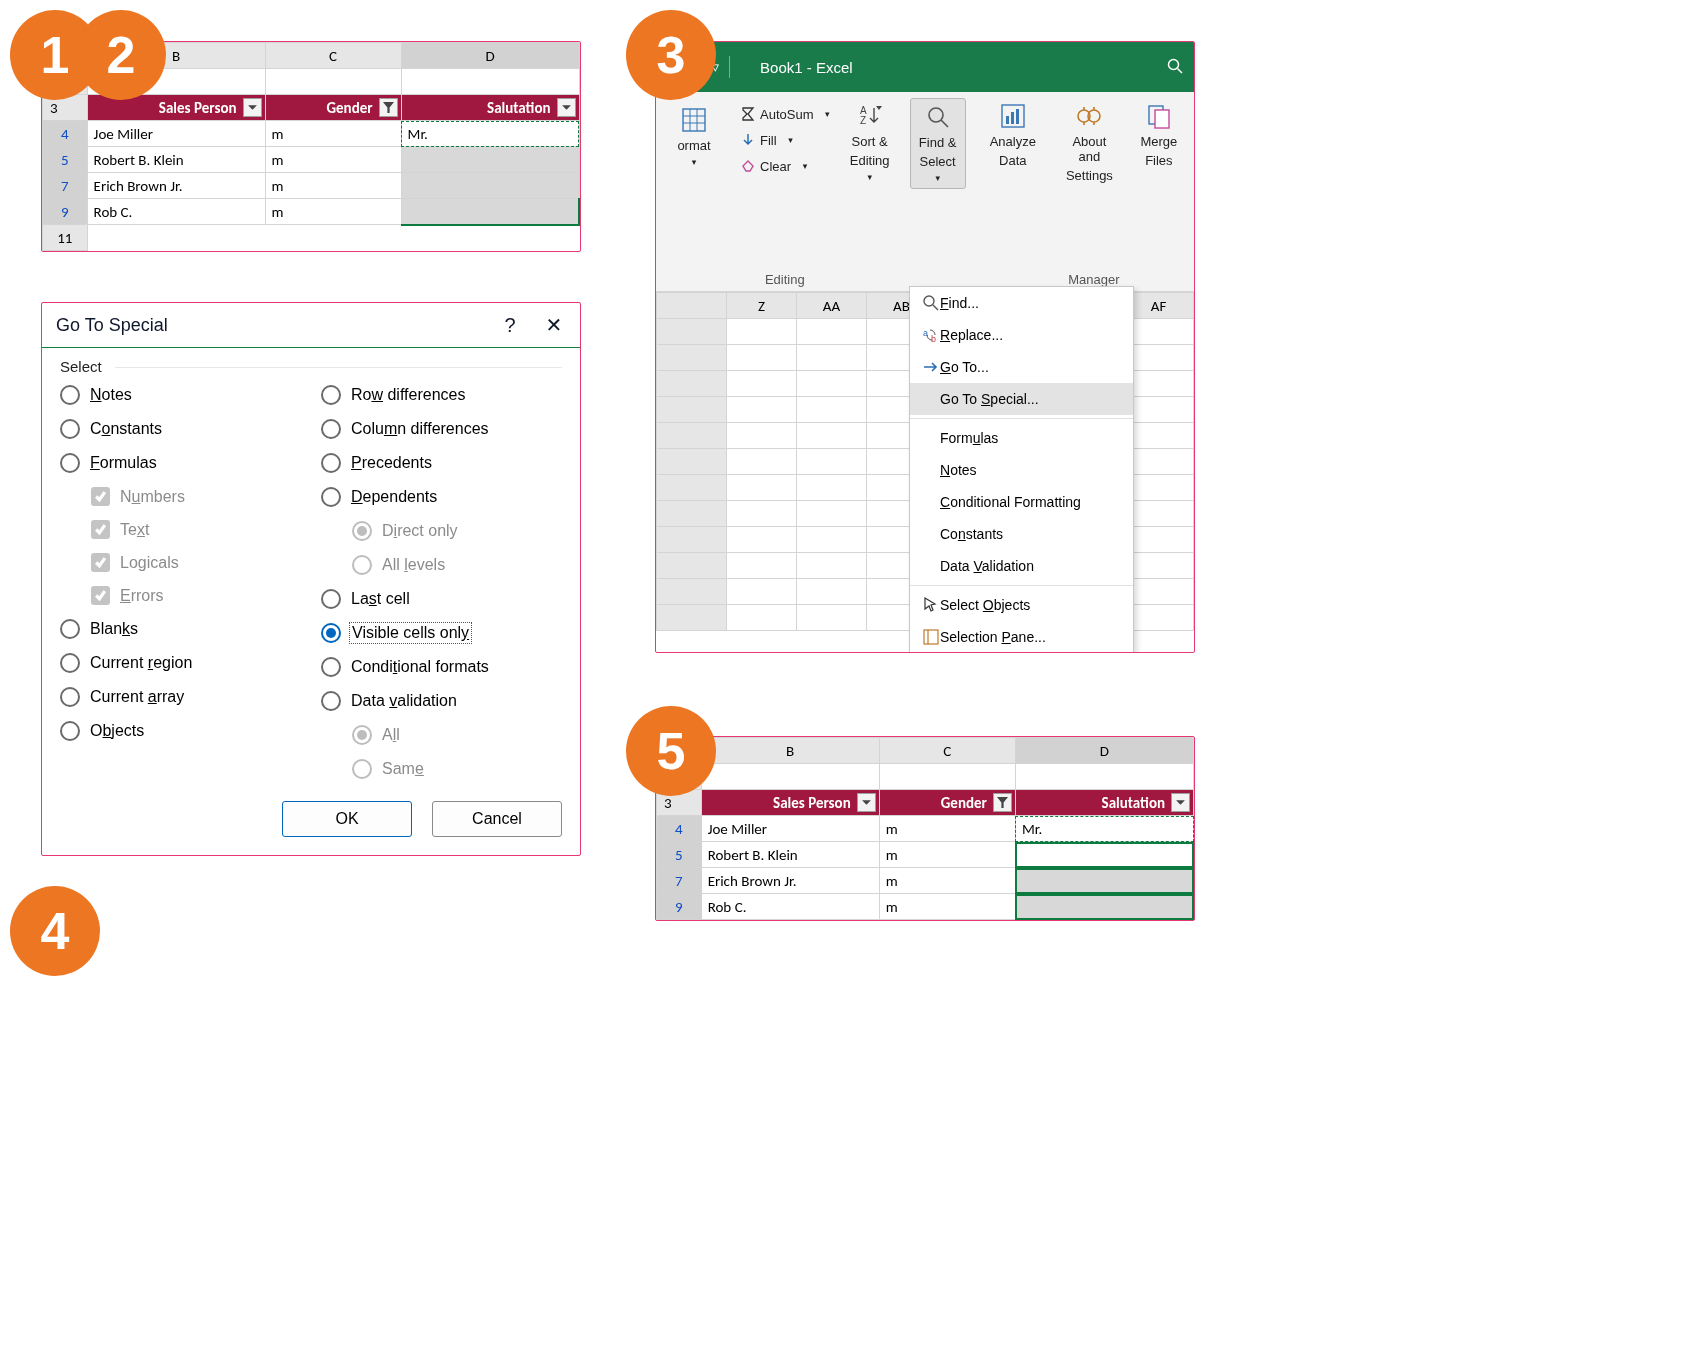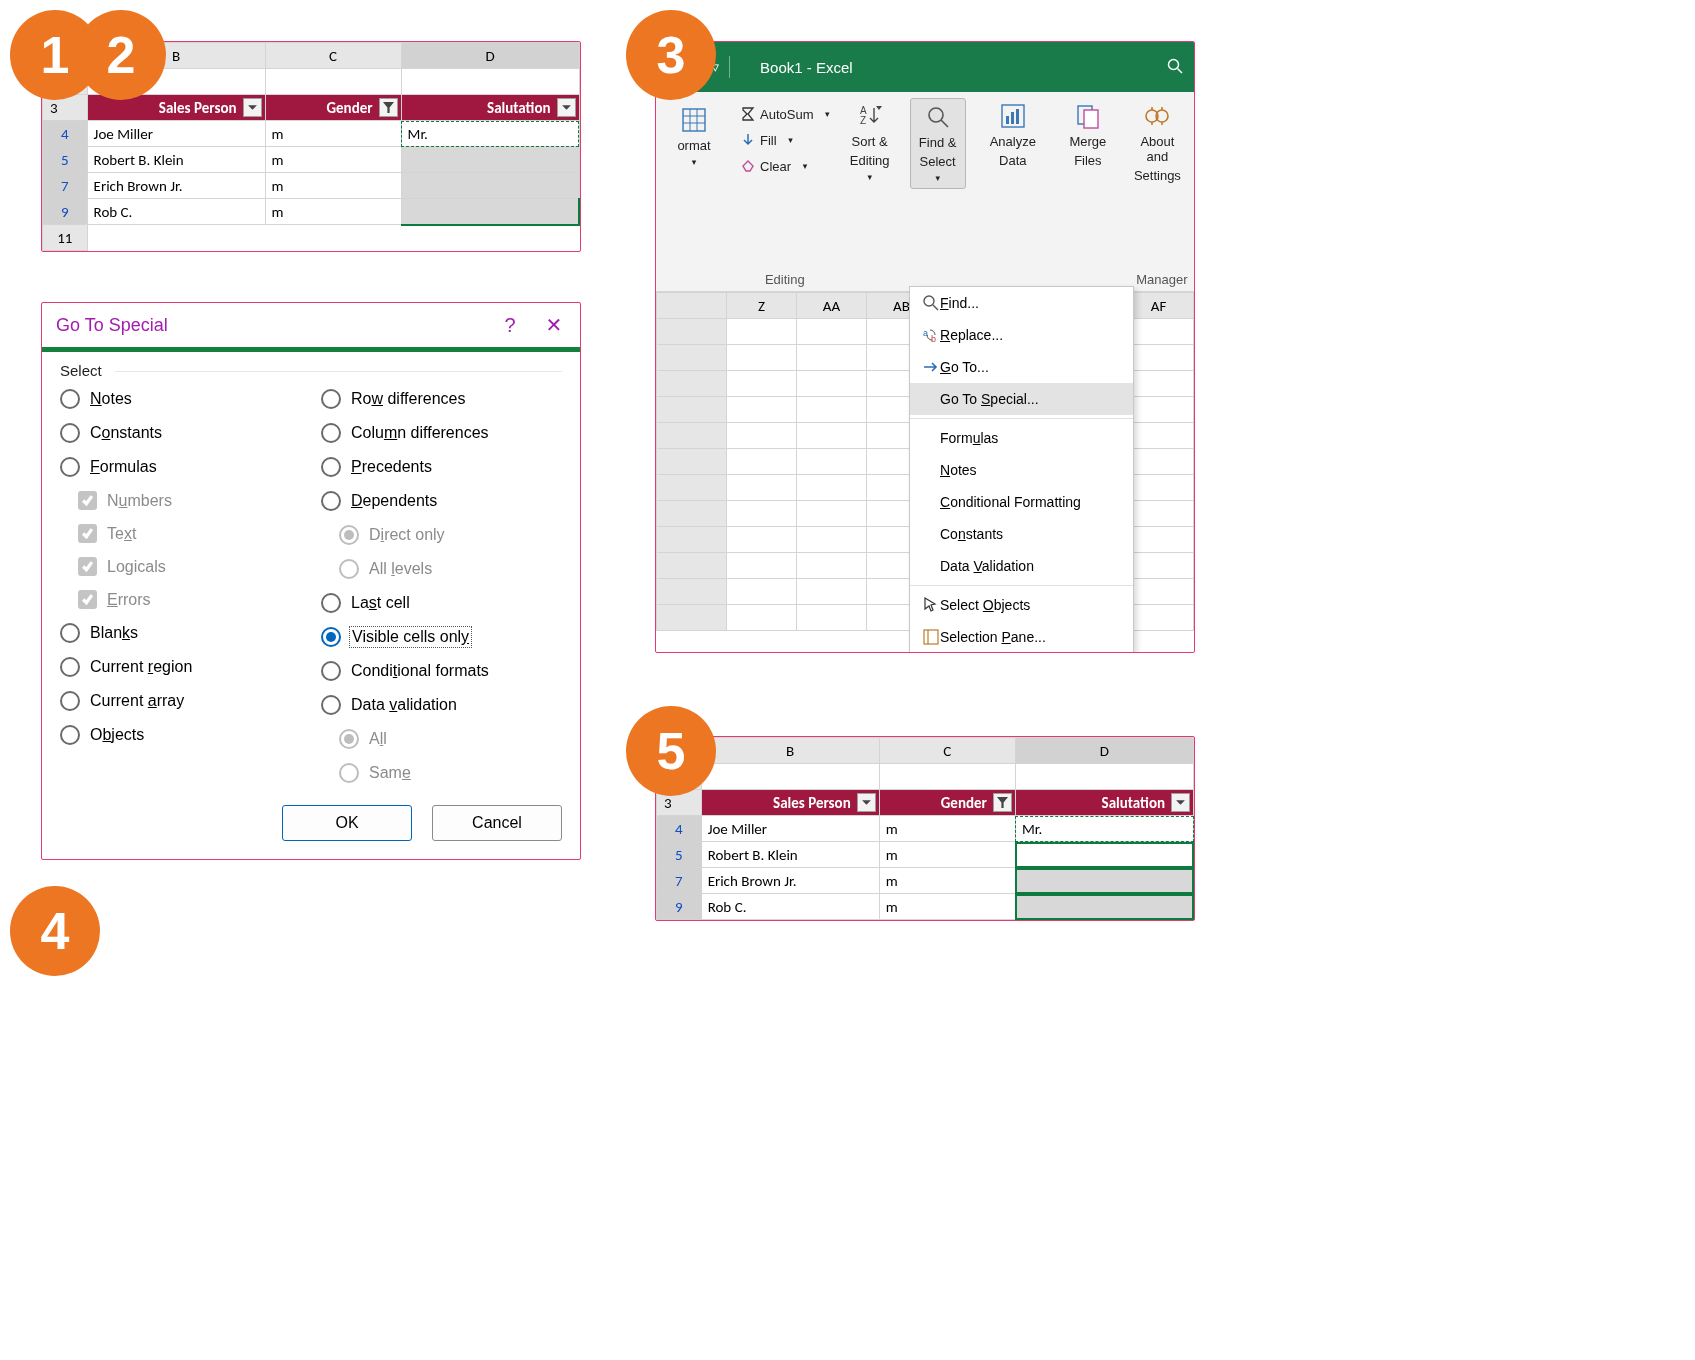--- a/index.html
+++ b/index.html
@@ -222,22 +222,22 @@
     width: 540px;
     border: 1px solid #e43a6f;
     border-radius: 2px;
     background: #fff;
   }
   .dlg-titlebar {
     display: flex;
     align-items: center;
     padding: 10px 14px;
     font-size: 18px;
-    color: #a21caf;
-    border-bottom: 5px solid #15803d;
+    color: #0f172a;
+    border-bottom: 1px solid #15803d;
     justify-content: space-between;
   }
   .dlg-titlebar .spacer { flex: 1; }
   .dlg-titlebar .icon { width: 24px; text-align: center; font-size: 20px; cursor: pointer; }
   .dlg-body { padding: 10px 18px 18px 18px; }
   .fieldset-label { font-size: 15px; color: #222; margin-bottom: 10px; display: block; position: relative; }
   .fieldset-label::after {
     content: "";
     position: absolute;
     left: 55px; right: 0; top: 50%;
@@ -261,21 +261,21 @@
   .radio.disabled { border-color: #bdbdbd; }
   .radio.disabled.filled::after {
     content: ""; width: 10px; height: 10px; border-radius: 50%; background: #bdbdbd;
   }
   .check {
     width: 19px; height: 19px; border-radius: 3px;
     background: #c4c4c4; flex-shrink: 0;
     display: flex; align-items: center; justify-content: center;
   }
   .check svg { width: 13px; height: 13px; stroke: #fff; stroke-width: 3; fill: none; }
-  .indent { margin-left: 18px; }
+  .indent { margin-left: 31px; }
   .disabled-text { color: #8b8b8b; }
   .focus-ring { outline: 1px dotted #555; outline-offset: 1px; padding: 0 1px;}
   .dlg-buttons {
     display: flex; justify-content: flex-end; gap: 20px; margin-top: 22px;
   }
   .dlg-btn {
     width: 130px; height: 36px;
     border: 1px solid #8a8a8a;
     background: #fdfdfd;
     font-size: 16px;
@@ -468,39 +468,39 @@
           </svg>
         <span>Analyze</span>
         <span>Data</span>
       </div>
     </div>
     <div class="ribbon-sep"></div>
 
     <div class="ribbon-group">
       <div class="rbtn-big">
         <svg viewBox="0 0 28 28">
-            <rect x="4" y="4" width="14" height="18" fill="none" stroke="#3a77b5" stroke-width="1.4"></rect>
-            <rect x="10" y="8" width="14" height="18" fill="#fff" stroke="#c44a9a" stroke-width="1.4"></rect>
-          </svg>
-        <span>Merge</span>
-        <span>Files</span>
-      </div>
-    </div>
-
-    <div class="ribbon-group">
-      <div class="rbtn-big">
-        <svg viewBox="0 0 28 28">
             <circle cx="9" cy="14" r="6" fill="none" stroke="#c07a2a" stroke-width="1.6"></circle>
             <circle cx="19" cy="14" r="6" fill="none" stroke="#c07a2a" stroke-width="1.6"></circle>
             <path d="M9 8v-3M9 20v3M19 8v-3M19 20v3" stroke="#c07a2a" stroke-width="1.6"></path>
           </svg>
         <span>About and</span>
         <span>Settings</span>
       </div>
       <span class="ribbon-grouplabel" style="right:-4px;left:auto;width:70px">Manager</span>
+    </div>
+
+    <div class="ribbon-group">
+      <div class="rbtn-big">
+        <svg viewBox="0 0 28 28">
+            <rect x="4" y="4" width="14" height="18" fill="none" stroke="#3a77b5" stroke-width="1.4"></rect>
+            <rect x="10" y="8" width="14" height="18" fill="#fff" stroke="#c44a9a" stroke-width="1.4"></rect>
+          </svg>
+        <span>Merge</span>
+        <span>Files</span>
+      </div>
     </div>
   </div>
 
   <div class="sheetgrid3">
     <table>
       <tbody>
           <tr>
         <th style="width:36px"></th>
         <th>Z</th>
         <th>AA</th>

